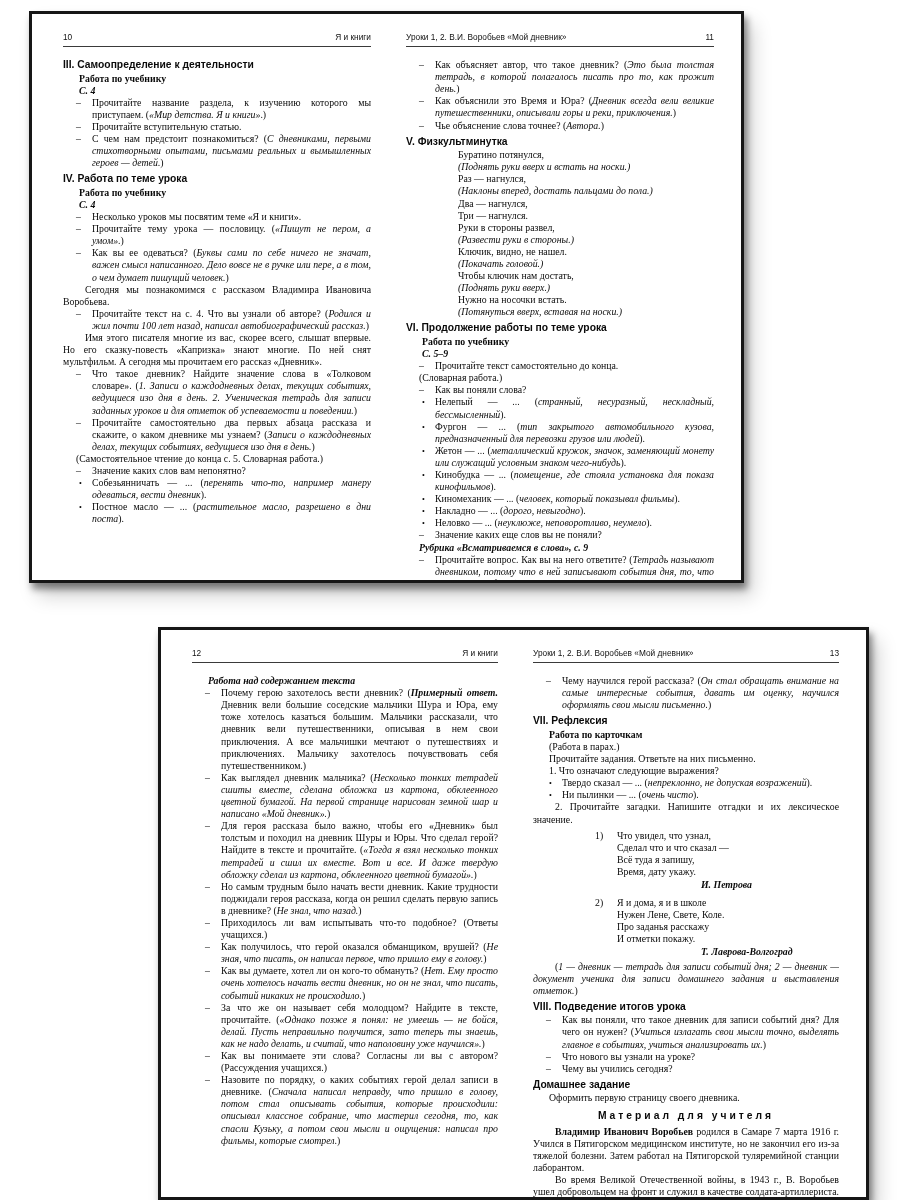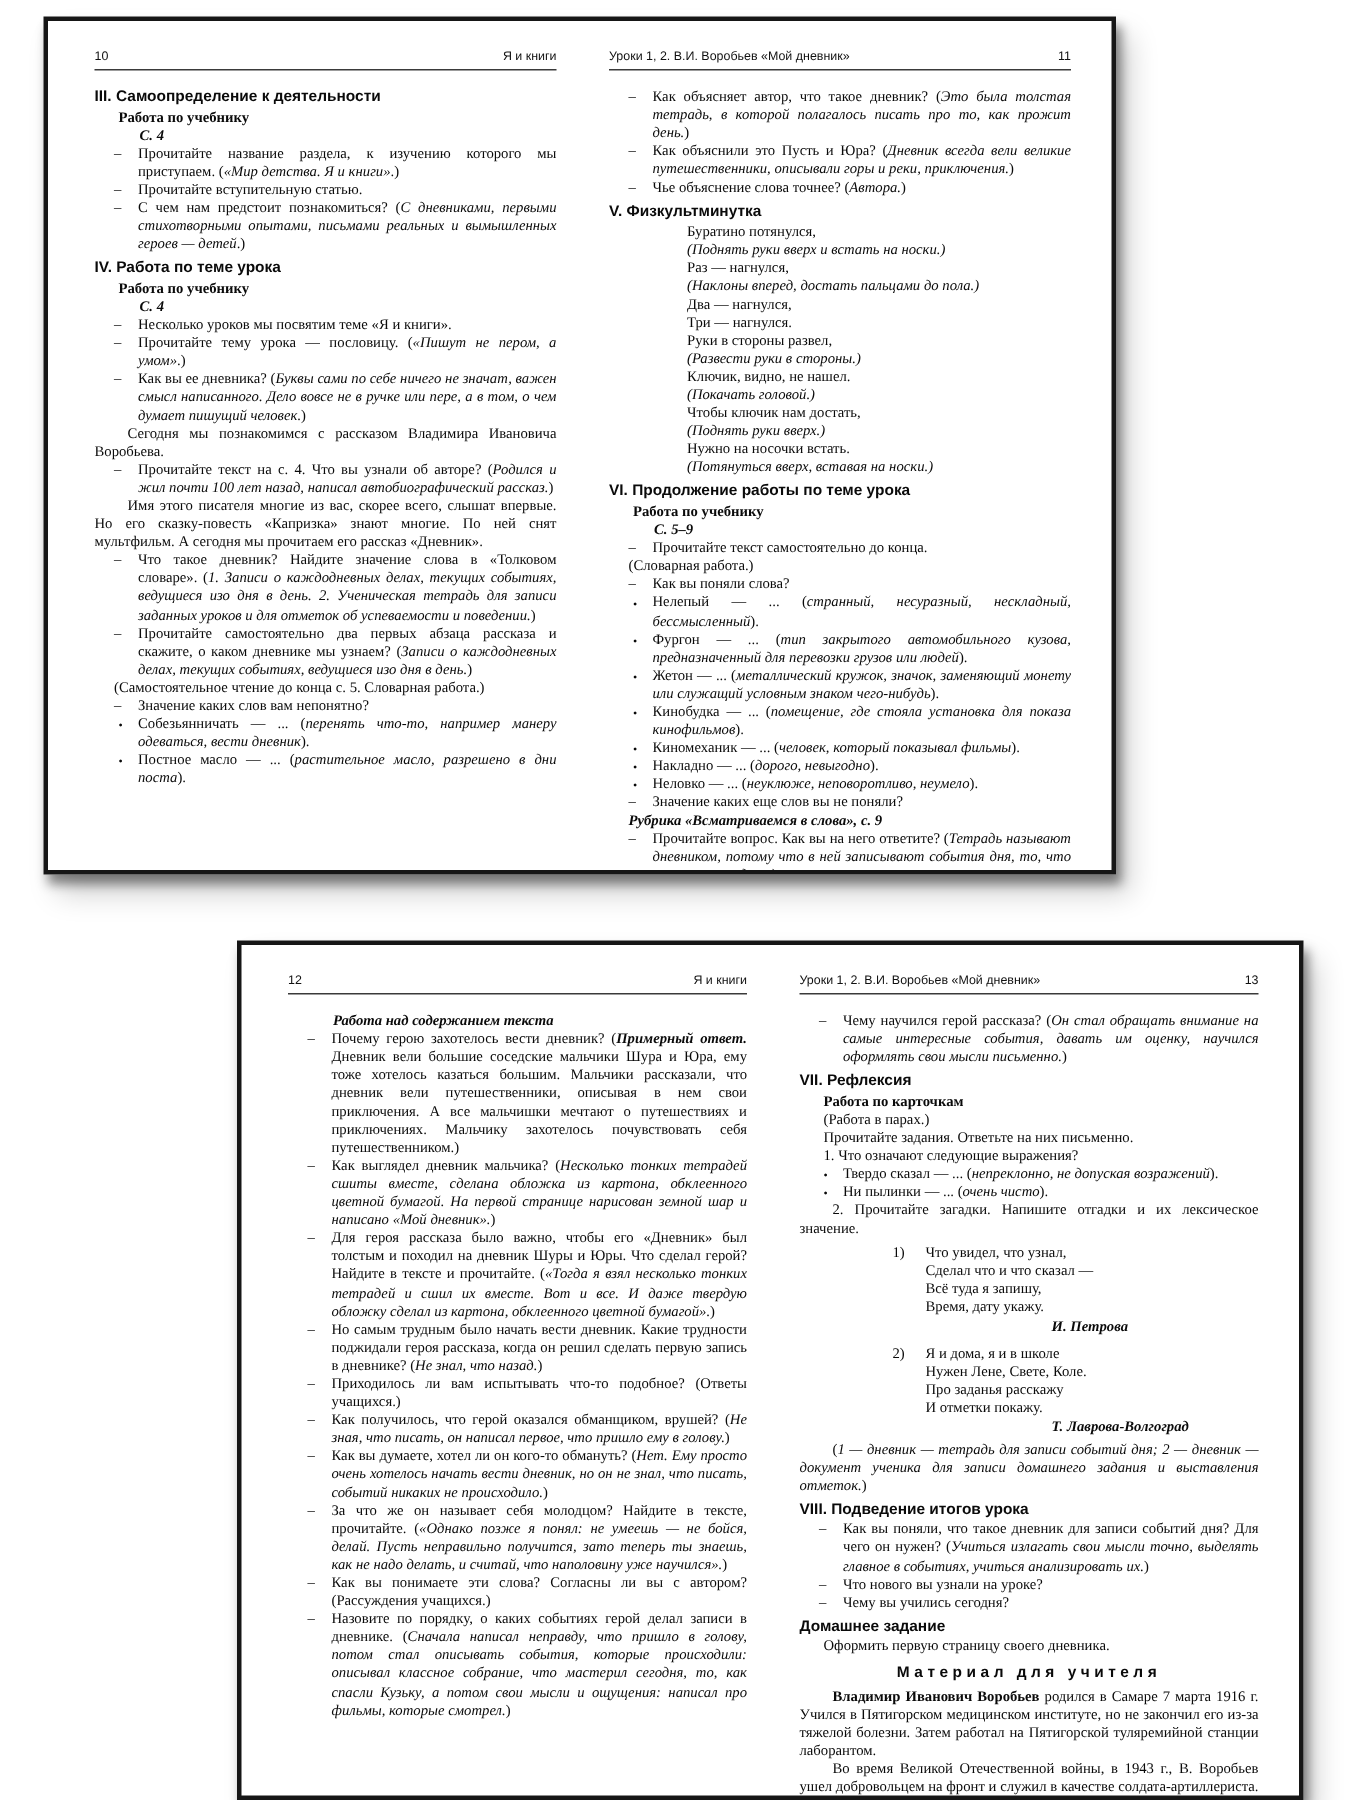--- a/index.html
+++ b/index.html
@@ -22,21 +22,21 @@
   .page.right{padding:17px 27px 16px 17px;}
   .page-header{
     display:flex;justify-content:space-between;align-items:flex-end;
     font-family:"Liberation Sans", sans-serif;font-size:8.3px;
     border-bottom:1px solid #3a3a3a;padding-bottom:3px;margin-bottom:12px;
     color:#111;
   }
   .blk{margin:0;}
   .blk-h1{font-family:"Liberation Sans", sans-serif;font-weight:bold;font-size:10.3px;margin:4px 0 1px;line-height:12.5px;}
   .blk-h2{font-weight:bold;margin-left:16px;}
-  .blk-ref{font-weight:bold;font-style:italic;margin-left:30px;}
+  .blk-ref{font-weight:bold;font-style:italic;margin-left:16px;}
   .blk-par{text-align:justify;text-indent:22px;}
   .blk-dash,.blk-bul{position:relative;padding-left:29px;text-align:justify;}
   .blk-dash .mk{position:absolute;left:13px;}
   .blk-bul .mk{position:absolute;left:16px;font-size:8px;top:1px;}
   .blk-flush{margin-left:13px;text-align:justify;}
   .blk-sub{margin-left:16px;}
   .blk-verse{margin-left:52px;margin-top:1px;margin-bottom:1px;}
   .blk-vnum{display:flex;margin-left:62px;margin-top:4px;}
   .vnum{flex:0 0 22px;}
   .vbody{flex:1 1 auto;}
@@ -63,40 +63,40 @@
         <div class="blk blk-h2"><span>Работа по учебнику</span></div>
         <div class="blk blk-ref"><span>С. 4</span></div>
         <div class="blk blk-dash"><span class="mk">–</span><span>Прочитайте название раздела, к изучению которого мы приступаем. (</span><span class="i">«Мир детства. Я и книги»</span><span>.)</span></div>
         <div class="blk blk-dash"><span class="mk">–</span><span>Прочитайте вступительную статью.</span></div>
         <div class="blk blk-dash"><span class="mk">–</span><span>С чем нам предстоит познакомиться? (</span><span class="i">С дневниками, первыми стихотворными опытами, письмами реальных и вымышленных героев — детей</span><span>.)</span></div>
         <div class="blk blk-h1"><span>IV. Работа по теме урока</span></div>
         <div class="blk blk-h2"><span>Работа по учебнику</span></div>
         <div class="blk blk-ref"><span>С. 4</span></div>
         <div class="blk blk-dash"><span class="mk">–</span><span>Несколько уроков мы посвятим теме «Я и книги».</span></div>
         <div class="blk blk-dash"><span class="mk">–</span><span>Прочитайте тему урока — пословицу. (</span><span class="i">«Пишут не пером, а умом»</span><span>.)</span></div>
-        <div class="blk blk-dash"><span class="mk">–</span><span>Как вы ее дневника? (</span><span class="i">Буквы сами по себе ничего не значат, важен смысл написанного. Дело вовсе не в ручке или пере, а в том, о чем думает пишущий человек.</span><span>)</span></div>
+        <div class="blk blk-dash"><span class="mk">–</span><span>Как вы ее одеваться? (</span><span class="i">Буквы сами по себе ничего не значат, важен смысл написанного. Дело вовсе не в ручке или пере, а в том, о чем думает пишущий человек.</span><span>)</span></div>
         <div class="blk blk-par"><span>Сегодня мы познакомимся с рассказом Владимира Ивановича Воробьева.</span></div>
         <div class="blk blk-dash"><span class="mk">–</span><span>Прочитайте текст на с. 4. Что вы узнали об авторе? (</span><span class="i">Родился и жил почти 100 лет назад, написал автобиографический рассказ.</span><span>)</span></div>
         <div class="blk blk-par"><span>Имя этого писателя многие из вас, скорее всего, слышат впервые. Но его сказку-повесть «Капризка» знают многие. По ней снят мультфильм. А сегодня мы прочитаем его рассказ «Дневник».</span></div>
         <div class="blk blk-dash"><span class="mk">–</span><span>Что такое дневник? Найдите значение слова в «Толковом словаре». (</span><span class="i">1. Записи о каждодневных делах, текущих событиях, ведущиеся изо дня в день. 2. Ученическая тетрадь для записи заданных уроков и для отметок об успеваемости и поведении.</span><span>)</span></div>
         <div class="blk blk-dash"><span class="mk">–</span><span>Прочитайте самостоятельно два первых абзаца рассказа и скажите, о каком дневнике мы узнаем? (</span><span class="i">Записи о каждодневных делах, текущих событиях, ведущиеся изо дня в день.</span><span>)</span></div>
         <div class="blk blk-flush"><span>(Самостоятельное чтение до конца с. 5. Словарная работа.)</span></div>
         <div class="blk blk-dash"><span class="mk">–</span><span>Значение каких слов вам непонятно?</span></div>
         <div class="blk blk-bul"><span class="mk">•</span><span>Собезьянничать — ... (</span><span class="i">перенять что-то, например манеру одеваться, вести дневник</span><span>).</span></div>
         <div class="blk blk-bul"><span class="mk">•</span><span>Постное масло — ... (</span><span class="i">растительное масло, разрешено в дни поста</span><span>).</span></div>
       </div>
   </div>
   <div class="page right">
     <div class="page-header">
       <span>Уроки 1, 2. В.И. Воробьев «Мой дневник»</span>
       <span>11</span>
     </div>
     <div class="page-body">
         <div class="blk blk-dash"><span class="mk">–</span><span>Как объясняет автор, что такое дневник? (</span><span class="i">Это была толстая тетрадь, в которой полагалось писать про то, как прожит день.</span><span>)</span></div>
-        <div class="blk blk-dash"><span class="mk">–</span><span>Как объяснили это Пусть и Юра? (</span><span class="i">Дневник всегда вели великие путешественники, описывали горы и реки, приключения.</span><span>)</span></div>
+        <div class="blk blk-dash"><span class="mk">–</span><span>Как объяснили это Время и Юра? (</span><span class="i">Дневник всегда вели великие путешественники, описывали горы и реки, приключения.</span><span>)</span></div>
         <div class="blk blk-dash"><span class="mk">–</span><span>Чье объяснение слова точнее? (</span><span class="i">Автора.</span><span>)</span></div>
         <div class="blk blk-h1"><span>V. Физкультминутка</span></div>
         <div class="blk blk-verse">
           <div class="vline">Буратино потянулся,</div>
           <div class="vline i">(Поднять руки вверх и встать на носки.)</div>
           <div class="vline">Раз — нагнулся,</div>
           <div class="vline i">(Наклоны вперед, достать пальцами до пола.)</div>
           <div class="vline">Два — нагнулся,</div>
           <div class="vline">Три — нагнулся.</div>
           <div class="vline">Руки в стороны развел,</div>

